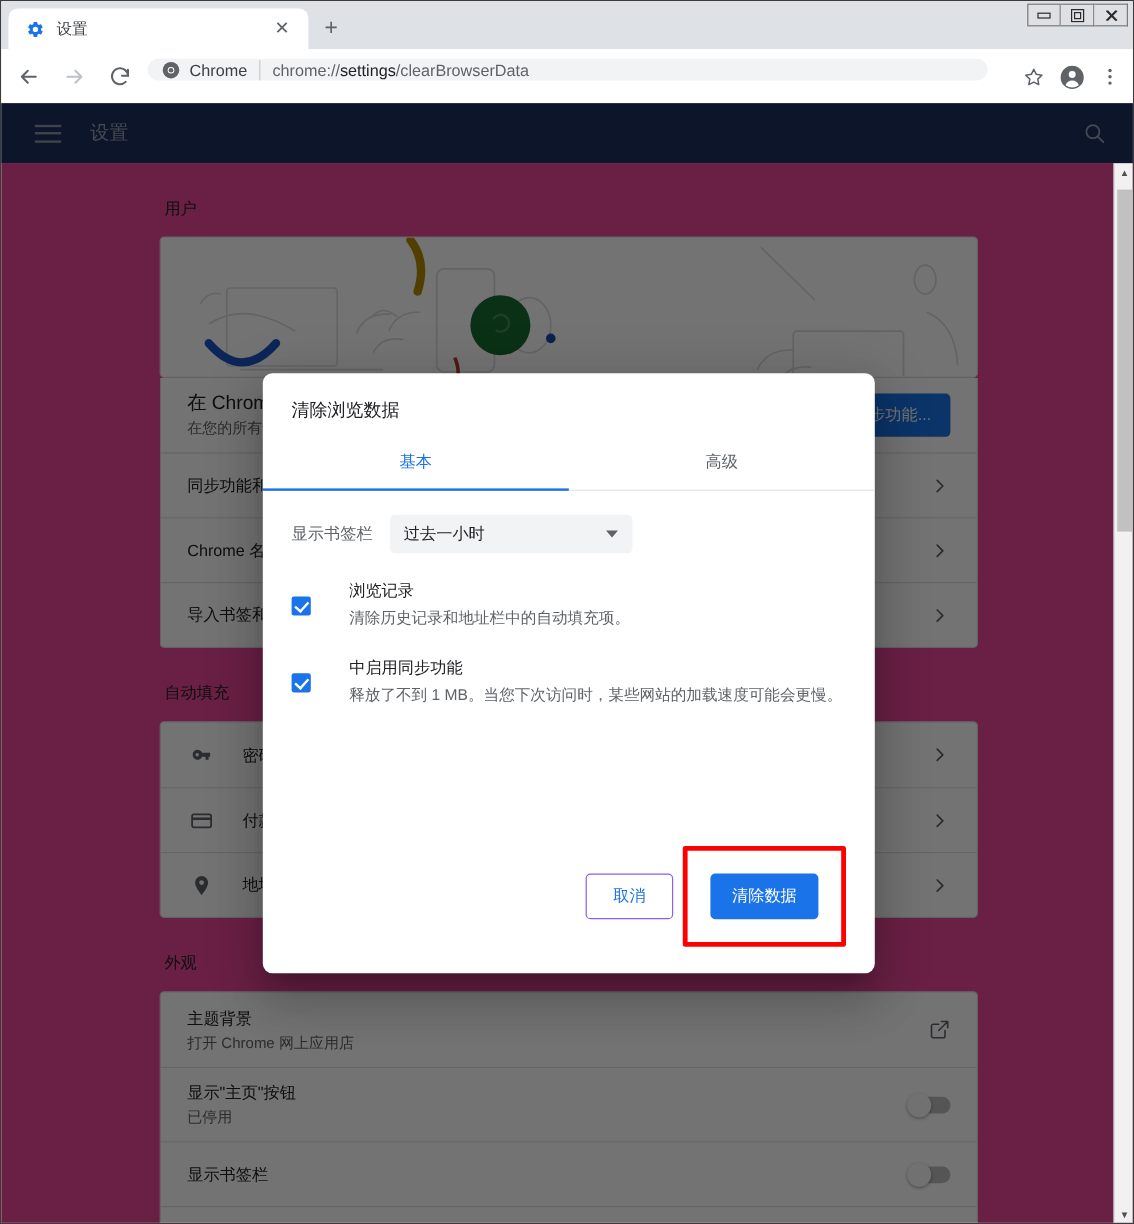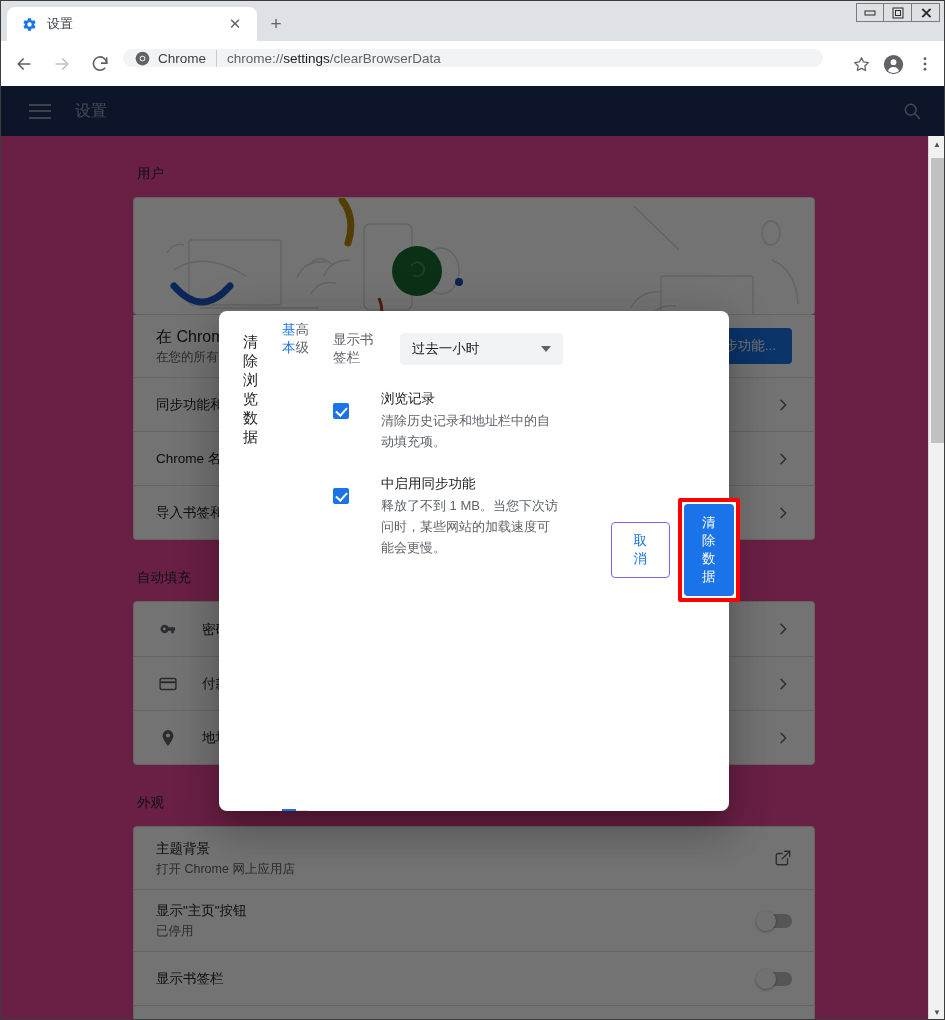--- a/index.html
+++ b/index.html
@@ -209,21 +209,21 @@
   
   .dialog {
     position: absolute; left: 218px; top: 310px;
     width: 510px; height: 500px;
     background: #ffffff;
     border-radius: 8px;
     box-shadow: 0 11px 15px -7px rgba(0,0,0,.2),
                 0 24px 38px 3px rgba(0,0,0,.14),
                 0 9px 46px 8px rgba(0,0,0,.12);
     z-index: 60;
-    display: flex; flex-direction: row;
+    display: flex; flex-direction: column;
   }
   .dlg-title {
     font-size: 15px; color: #202124;
     padding: 22px 24px 14px 24px;
   }
   .dlg-tabs {
     display: flex; position: relative;
     border-bottom: 1px solid #e4e4e4;
   }
   .dlg-tab {
@@ -273,21 +273,21 @@
     display: flex; justify-content: flex-end; align-items: center;
     padding: 0 24px 22px 24px; gap: 8px;
   }
   .btn-cancel {
     background: #fff; border: 1px solid #8b5cf6; border-radius: 4px;
     color: #1a73e8; font-size: 13.5px; padding: 9px 22px; cursor: pointer;
     font-family: inherit;
   }
   .btn-primary-wrap {
     border: 4px solid #ff0000; border-radius: 2px;
-    padding: 2px; display: inline-block; background: #fff;
+    padding: 19px; display: inline-block; background: #fff;
   }
   .btn-primary {
     background: #1a73e8; border: none; border-radius: 4px;
     color: #fff; font-size: 13.5px; padding: 10px 18px; cursor: pointer;
     font-family: inherit; display: block;
   }
 </style>
 </head>
 <body>
 

